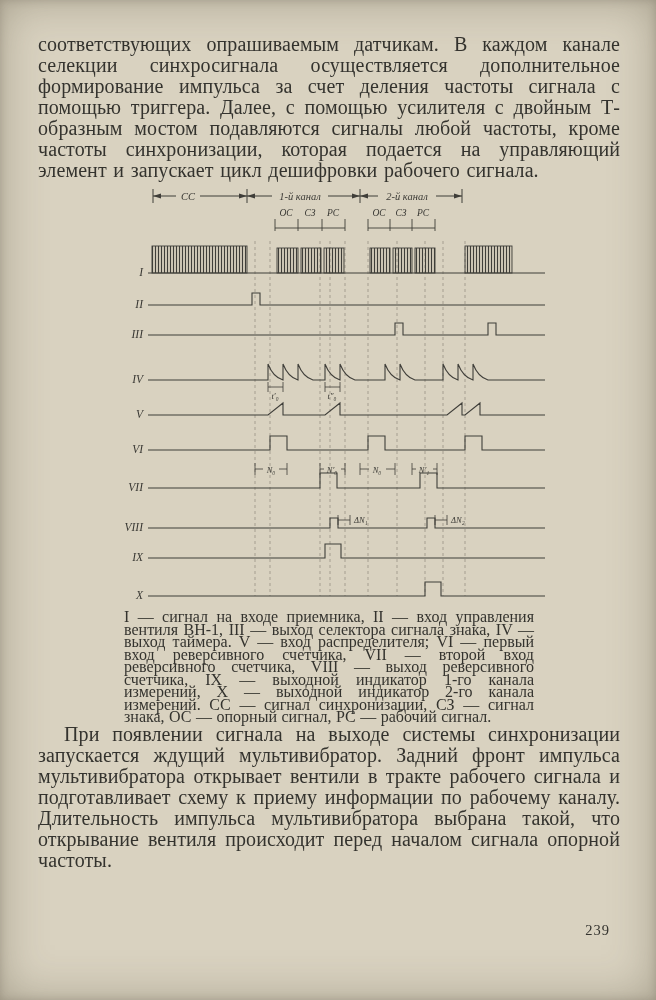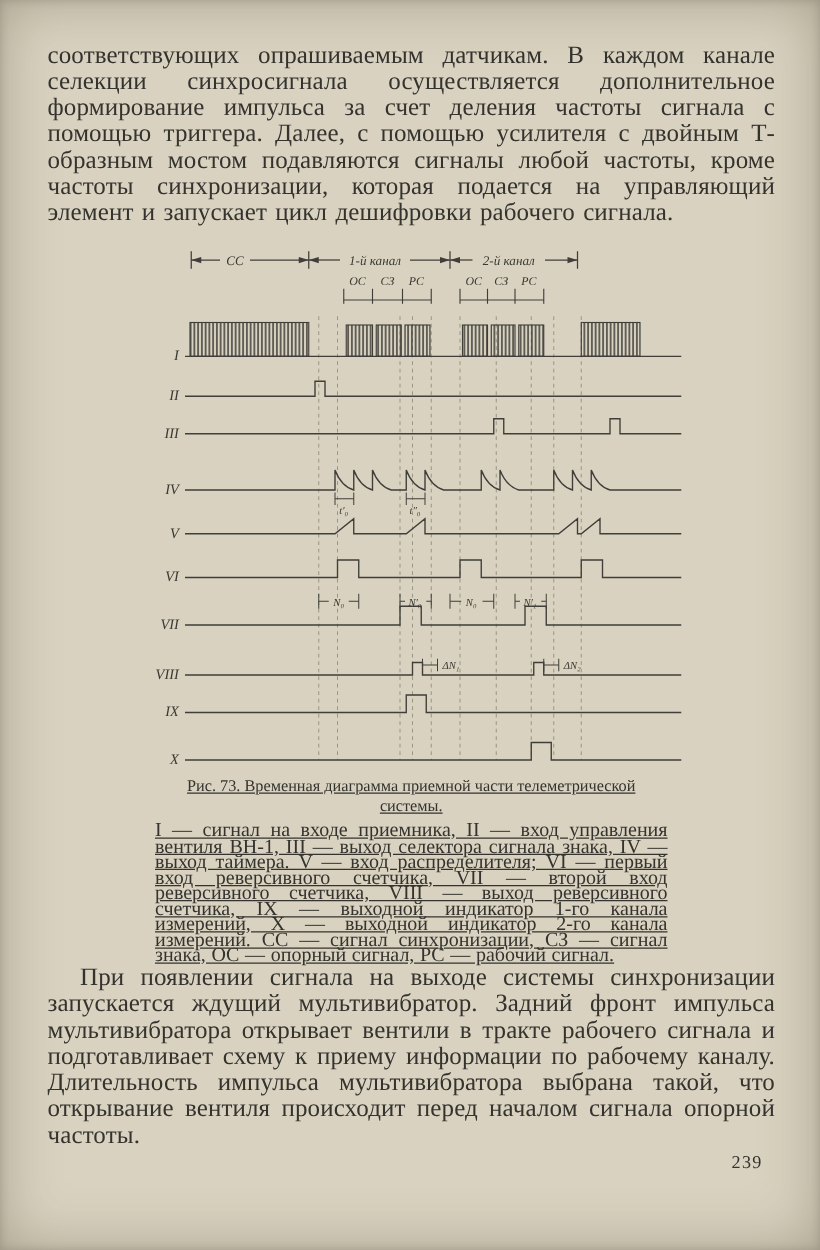--- a/index.html
+++ b/index.html
@@ -8,21 +8,21 @@
     background:#d9d2c0;
     font-family:"Liberation Serif","DejaVu Serif",serif;
     color:#34332e;
     position:relative;overflow:hidden;
   }
   .vignette{position:absolute;inset:0;pointer-events:none;
     box-shadow:inset 0 0 46px rgba(88,78,58,.38), inset 0 0 8px rgba(60,50,40,.22);}
   .content{position:absolute;left:38px;top:34px;width:582px;}
   p.body{font-size:20px;line-height:21px;text-align:justify;margin:0;word-spacing:1.5px;letter-spacing:.1px;}
   p.indent{text-indent:26px;}
-  .figure{margin-top:14px;text-decoration:underline;}
+  .figure{margin-top:2px;}
   .fig-svg{display:block;margin-left:77px;}
   .caption{width:380px;margin:4px auto 0;text-align:center;font-size:13px;line-height:16px;}
   .legend{width:410px;margin:6px auto 0;font-size:16px;line-height:12.5px;text-align:justify;word-spacing:.5px;}
   .p2{margin-top:9px;}
   .pagenum{position:absolute;right:46px;top:922px;font-size:14.5px;letter-spacing:1px;}
   
   .dlbl{font:italic 10.5px "Liberation Serif",serif;fill:#3a3934;}
   .slbl{font:italic 9.5px "Liberation Serif",serif;fill:#3a3934;}
   .tlbl{font:italic 11.5px "Liberation Serif",serif;fill:#3a3934;}
   .albl{font:italic 8.5px "Liberation Serif",serif;fill:#3a3934;}
@@ -172,21 +172,20 @@
         <line x1="235" y1="332" x2="235" y2="342"></line>
         <line x1="223" y1="337" x2="235" y2="337"></line>
         <line x1="320" y1="332" x2="320" y2="342"></line>
         <line x1="332" y1="332" x2="332" y2="342"></line>
         <line x1="320" y1="337" x2="332" y2="337"></line>
       </g>
       <text x="239" y="340" class="albl">ΔN₁</text>
       <text x="336" y="340" class="albl">ΔN₂</text>
     </svg>
 
-    <div class="caption">Рис. 73. Временная диаграмма приемной части телеметрической системы.</div>
     <div class="legend">I — сигнал на входе приемника, II — вход управления вентиля ВН-1, III — выход селектора сигнала знака, IV — выход таймера. V — вход распределителя; VI — первый вход реверсивного счетчика, VII — второй вход реверсивного счетчика, VIII — выход реверсивного счетчика, IX — выходной индикатор 1-го канала измерений, X — выходной индикатор 2-го канала измерений. СС — сигнал синхронизации, СЗ — сигнал знака, ОС — опорный сигнал, РС — рабочий сигнал.</div>
   </div>
 
   <p class="body indent p2">При появлении сигнала на выходе системы синхронизации запускается ждущий мультивибратор. Задний фронт импульса мультивибратора открывает вентили в тракте рабочего сигнала и подготавливает схему к приему информации по рабочему каналу. Длительность импульса мультивибратора выбрана такой, что открывание вентиля происходит перед началом сигнала опорной частоты.</p>
 
 </div>
 
 <div class="pagenum">239</div>
 <div class="vignette"></div>
 

